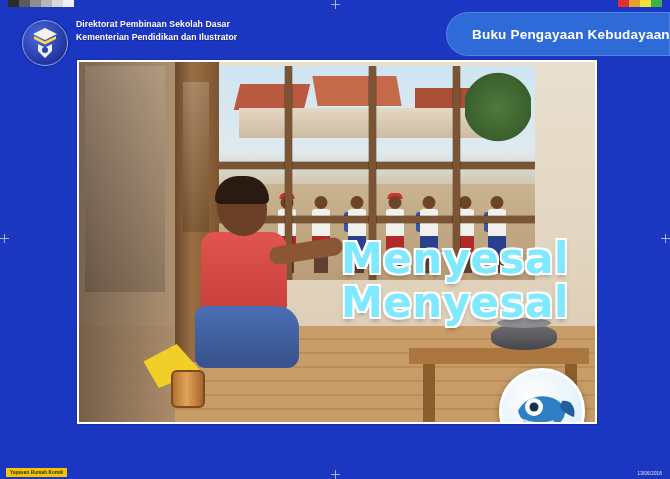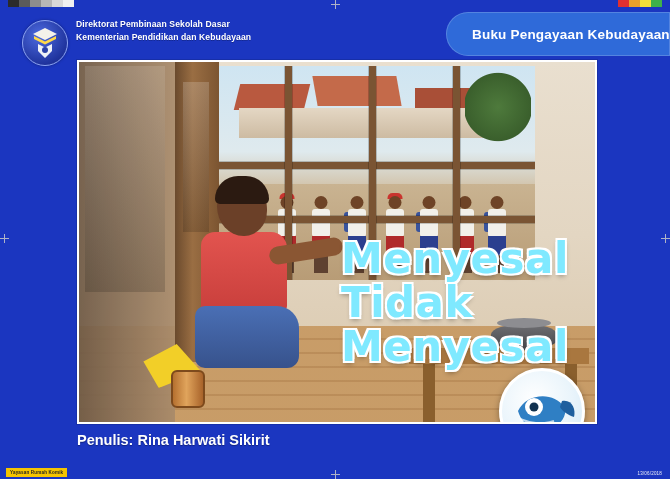--- a/index.html
+++ b/index.html
@@ -421,21 +421,21 @@
       <svg class="inner" viewBox="0 0 30 32" xmlns="http://www.w3.org/2000/svg">
         <path d="M15 1 L27 7 L15 13 L3 7 Z" fill="#f4f2ea"></path>
         <path d="M4 9 L15 14.5 L26 9 L26 12 L15 17.5 L4 12 Z" fill="#ffd94a"></path>
         <path d="M8 17 L15 20.5 L22 17 L22 24 L15 31 L8 24 Z" fill="#eef1f7"></path>
         <circle cx="15" cy="23" r="3" fill="#2b42a8"></circle>
       </svg>
     </div>
 
     <div class="ministry-lines">
       <div>Direktorat Pembinaan Sekolah Dasar</div>
-      <div>Kementerian Pendidikan dan Kebudayaan</div>
+      <div>Kementerian Pendidikan dan Ilustrator</div>
     </div>
 
     <div class="badge">
       <span>Buku Pengayaan Kebudayaan</span>
     </div>
   </div>
 
   <div class="cover">
     <div class="art">
       <div class="room"></div>
@@ -520,35 +520,33 @@
         <div class="bshirt"></div>
         <div class="bpants"></div>
         <div class="barm"></div>
         <div class="bhead"></div>
         <div class="bhair"></div>
       </div>
     </div>
 
     <div class="title">
       <div>Menyesal</div>
-      <div>Tidak</div>
       <div>Menyesal</div>
     </div>
 
     <div class="fish">
       <svg viewBox="0 0 80 80" width="80" height="80" xmlns="http://www.w3.org/2000/svg">
         <path d="M16 40 C24 22, 52 20, 62 36 C66 42, 60 54, 48 58 C34 63, 20 54, 16 40 Z" fill="#2f7fc4"></path>
         <path d="M60 30 C70 28, 74 38, 72 46 C66 44, 60 40, 58 36 Z" fill="#1f5f9e"></path>
         <circle cx="32" cy="36" r="9" fill="#ffffff"></circle>
         <circle cx="32" cy="36" r="4.5" fill="#12324f"></circle>
         <path d="M18 48 C28 52, 40 54, 52 50" stroke="#ffffff" stroke-width="2" fill="none" opacity=".7"></path>
       </svg>
     </div>
   </div>
 
   <div class="credits">
-    <span>Penulis: Rina Harwati Sikirit</span>
   </div>
 
   <div class="footer-left">Yayasan Rumah Komik</div>
   <div class="footer-right">13/06/2018</div>
 
 </div>
 
 </body></html>

